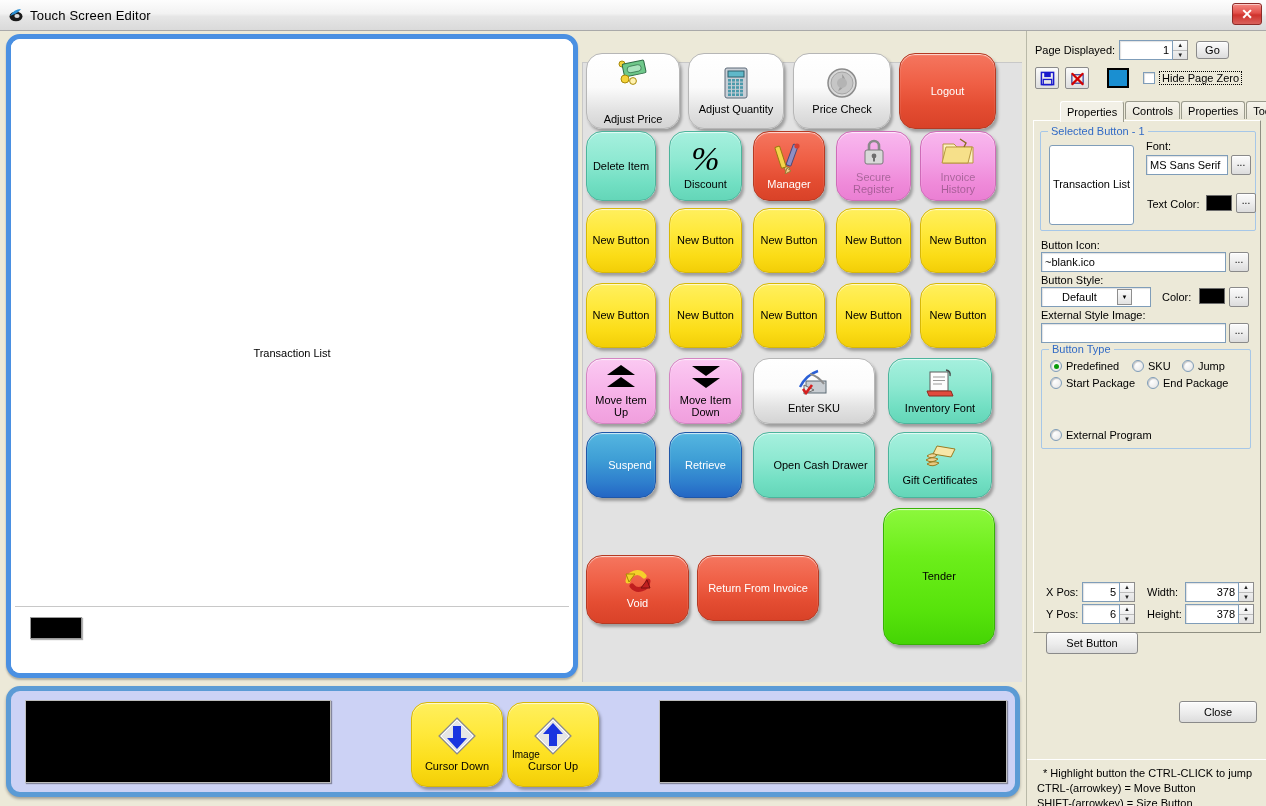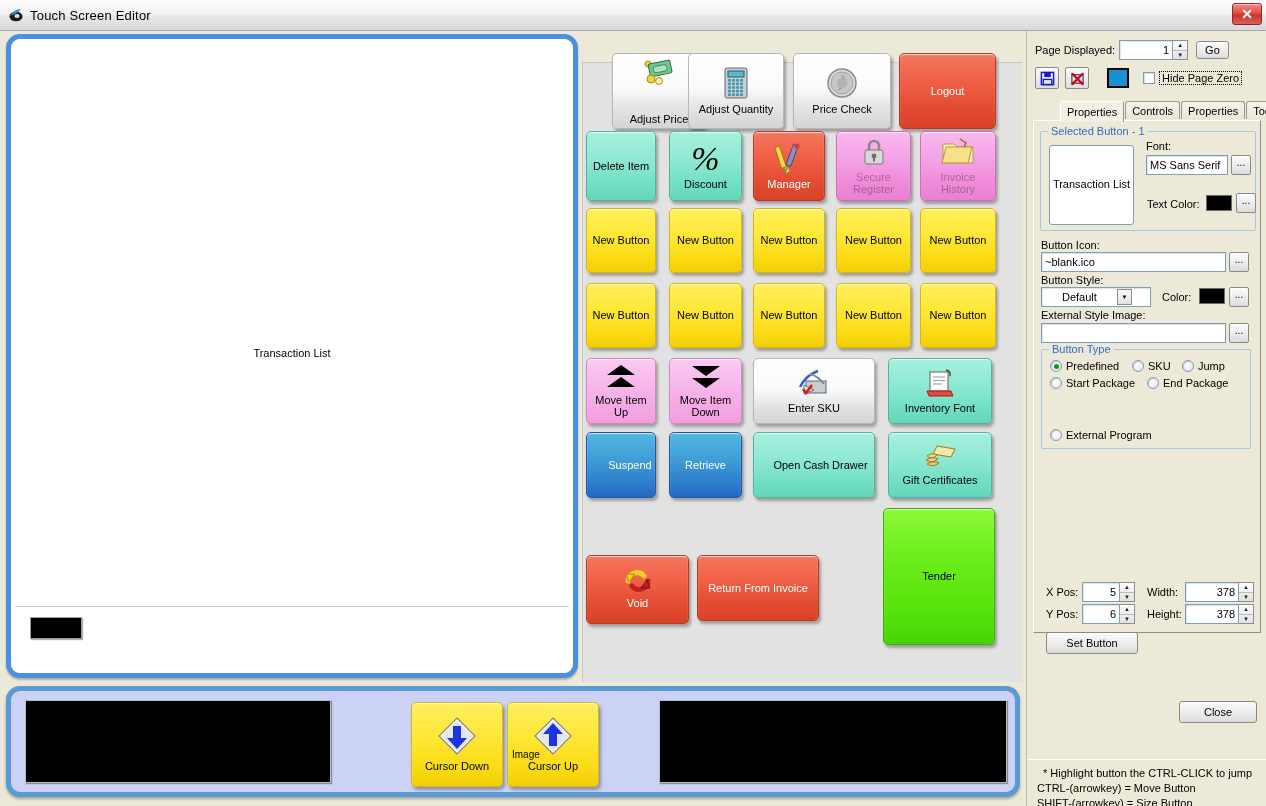--- a/index.html
+++ b/index.html
@@ -101,21 +101,21 @@
   .pos-panel {
     position: absolute; left: 582px; top: 31px; width: 440px; height: 620px;
     background: #e2e2e2;
     border-top: 1px solid #c8c8c8;
     border-left: 1px solid #c8c8c8;
   }
 
   
   .tb {
     position: absolute;
-    border-radius: 5px;
+    border-radius: 16px;
     display: flex; flex-direction: column;
     align-items: center; justify-content: center;
     text-align: center;
     font-size: 11px;
     line-height: 1.1;
     color: #000;
     cursor: pointer;
     box-shadow: 2px 3px 3px rgba(0,0,0,.30),
                 inset 0 1px 1px rgba(255,255,255,.75);
     overflow: hidden;
@@ -334,21 +334,21 @@
         </span>
         <span class="lbl">Cursor Up</span>
       </div>
     </div>
 
     <div class="pos-panel"></div>
 
   </div>
 
   <div id="pos-buttons">
-      <div class="tb white" style="left: 612px; top: 53px; width: 94px; height: 76px; gap: 22px;">
+      <div class="tb white" style="left: 586px; top: 53px; width: 94px; height: 76px; gap: 22px;">
         <span class="ico"><svg width="34" height="30" viewBox="0 0 34 30">
             <circle cx="6" cy="7" r="3" fill="#f5d33a" stroke="#a98a0a"></circle>
             <rect x="7" y="5" width="22" height="13" rx="1.5" transform="rotate(-12 18 11)" fill="#6fc88a" stroke="#2e6b46"></rect>
             <rect x="11" y="8.5" width="14" height="6.5" rx="3" transform="rotate(-12 18 11)" fill="#a8e3bd" stroke="#2e6b46" stroke-width=".7"></rect>
             <circle cx="9" cy="22" r="4" fill="#f5d33a" stroke="#a98a0a"></circle>
             <circle cx="17" cy="24" r="3.4" fill="#fff2b0" stroke="#a98a0a"></circle>
           </svg></span>
         <span class="lbl">Adjust Price</span>
       </div>
       <div class="tb white" style="left: 688px; top: 53px; width: 96px; height: 76px;">

